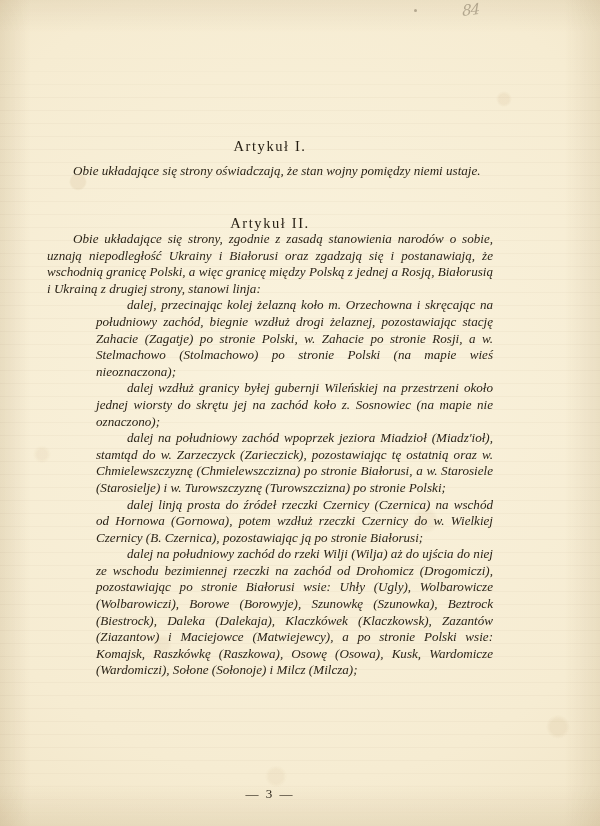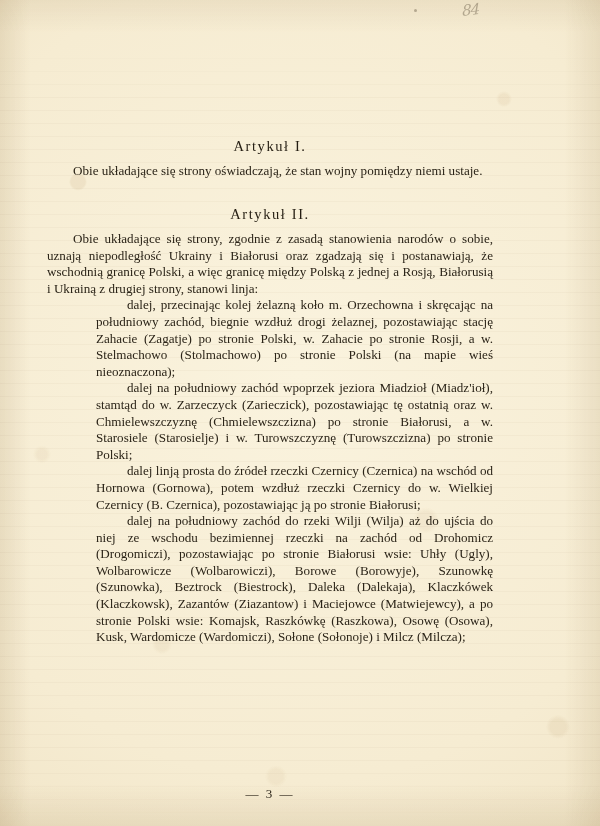--- a/index.html
+++ b/index.html
@@ -102,29 +102,30 @@
 
   h2.article-heading {
     margin: 0;
     font-weight: normal;
     font-size: 14.5px;
     letter-spacing: 1.6px;
     text-align: center;
     color: #241d12;
   }
   #heading-1 { position: absolute; top: 138px; left: 0; width: 446px; }
-  #heading-2 { position: absolute; top: 206px; left: 0; width: 446px; }
+  #heading-2 { position: absolute; top: 215px; left: 0; width: 446px; }
 
   p {
     margin: 0;
     font-size: 13.1px;
     line-height: 16.6px;
     text-align: justify;
     text-justify: inter-word;
     color: #2b2418;
+    font-style: italic;
   }
   .para-indent { text-indent: 26px; }
 
   #art1-body {
     position: absolute;
     top: 163px;
     left: 0;
     width: 446px;
   }
   #art2-body {
@@ -177,20 +178,21 @@
       <p class="para-indent">Obie układające się strony oświadczają, że stan wojny pomiędzy niemi ustaje.</p>
     </div>
 
     <h2 class="article-heading" id="heading-2">Artykuł II.</h2>
 
     <div id="art2-body">
       <p class="para-indent">Obie układające się strony, zgodnie z zasadą stanowienia narodów o sobie, uznają niepodległość Ukrainy i Białorusi oraz zgadzają się i postanawiają, że wschodnią granicę Polski, a więc granicę między Polską z jednej a Rosją, Białorusią i Ukrainą z drugiej strony, stanowi linja:</p>
 
       <div class="clauses">
         <p>dalej, przecinając kolej żelazną koło m. Orzechowna i skręcając na południowy zachód, biegnie wzdłuż drogi żelaznej, pozostawiając stację Zahacie (Zagatje) po stronie Polski, w. Zahacie po stronie Rosji, a w. Stelmachowo (Stolmachowo) po stronie Polski (na mapie wieś nieoznaczona);</p>
+        <p>dalej wzdłuż granicy byłej gubernji Wileńskiej na przestrzeni około jednej wiorsty do skrętu jej na zachód koło z. Sosnowiec (na mapie nie oznaczono);</p>
         <p>dalej na południowy zachód wpoprzek jeziora Miadzioł (Miadz'ioł), stamtąd do w. Zarzeczyck (Zarieczick), pozostawiając tę ostatnią oraz w. Chmielewszczyznę (Chmielewszczizna) po stronie Białorusi, a w. Starosiele (Starosielje) i w. Turowszczyznę (Turowszczizna) po stronie Polski;</p>
         <p>dalej linją prosta do źródeł rzeczki Czernicy (Czernica) na wschód od Hornowa (Gornowa), potem wzdłuż rzeczki Czernicy do w. Wielkiej Czernicy (B. Czernica), pozostawiając ją po stronie Białorusi;</p>
         <p>dalej na południowy zachód do rzeki Wilji (Wilja) aż do ujścia do niej ze wschodu bezimiennej rzeczki na zachód od Drohomicz (Drogomiczi), pozostawiając po stronie Białorusi wsie: Uhły (Ugly), Wolbarowicze (Wolbarowiczi), Borowe (Borowyje), Szunowkę (Szunowka), Beztrock (Biestrock), Daleka (Dalekaja), Klaczkówek (Klaczkowsk), Zazantów (Ziazantow) i Maciejowce (Matwiejewcy), a po stronie Polski wsie: Komajsk, Raszkówkę (Raszkowa), Osowę (Osowa), Kusk, Wardomicze (Wardomiczi), Sołone (Sołonoje) i Milcz (Milcza);</p>
       </div>
     </div>
 
     <div class="folio">—  3  —</div>
 
   </div>
 </div>

